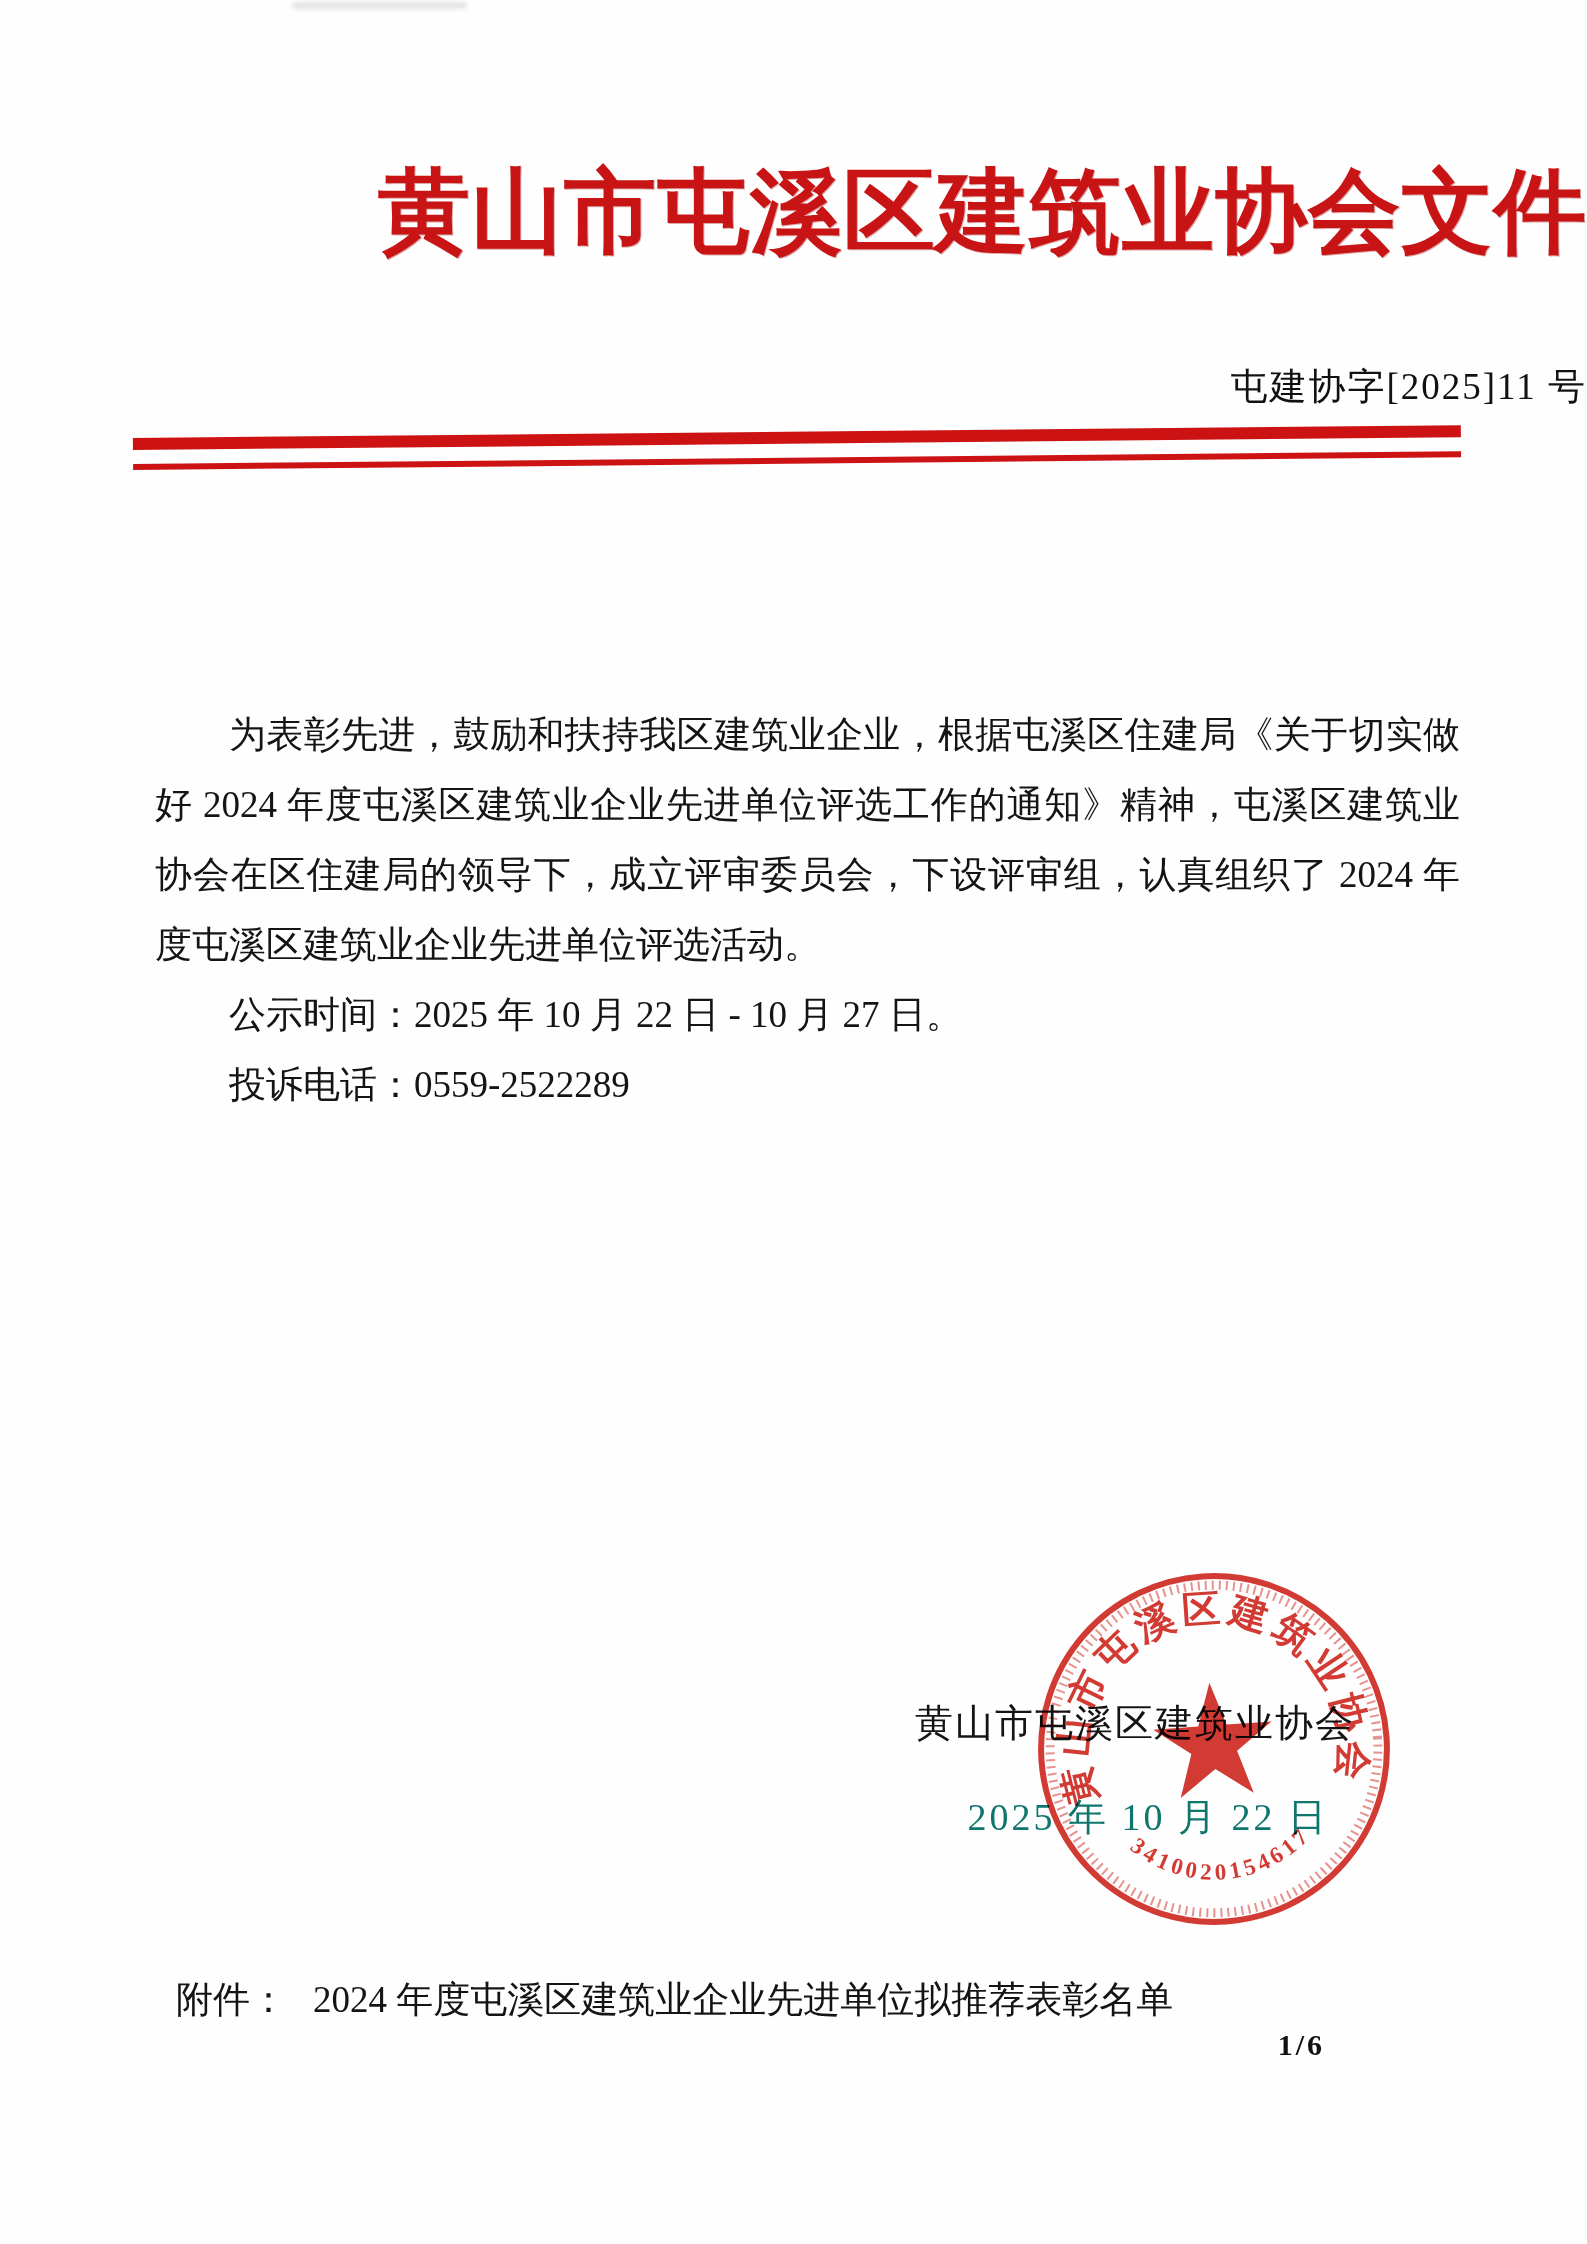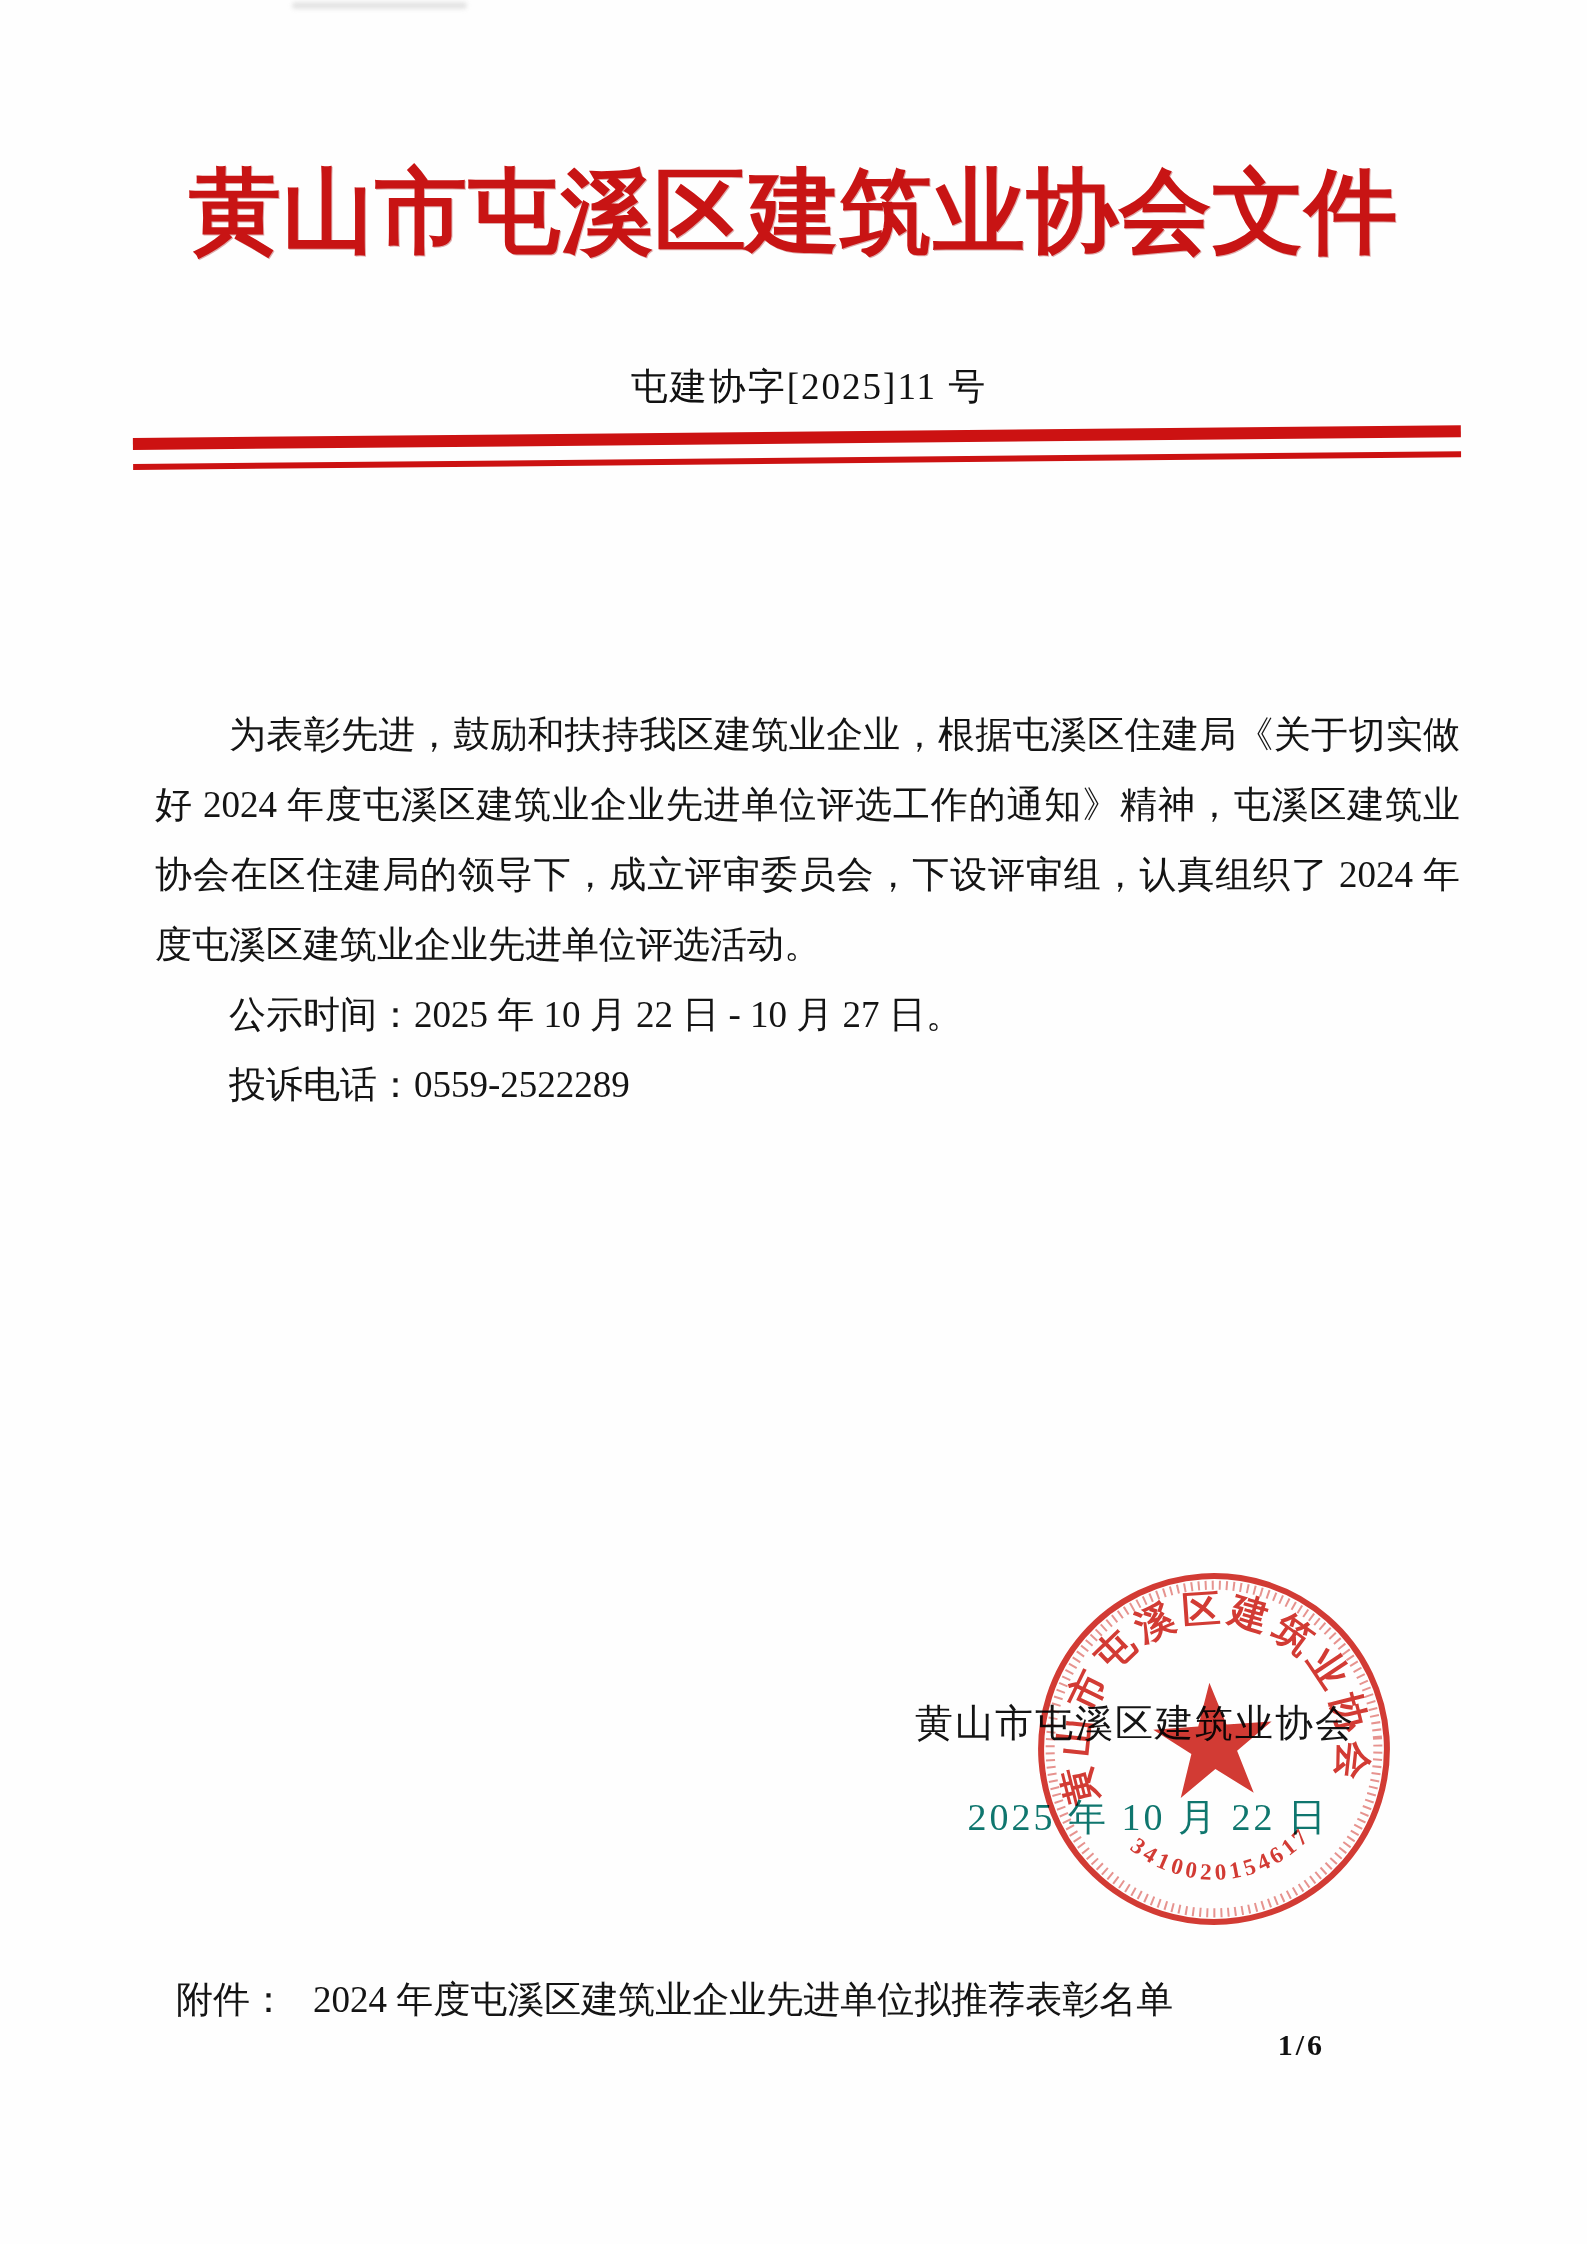--- a/index.html
+++ b/index.html
@@ -19,32 +19,32 @@
     top: 2px; left: 292px;
     width: 175px; height: 7px;
     background: #d9d9d9;
     filter: blur(2px);
     opacity: 0.7;
     border-radius: 4px;
   }
   .org-title {
     position: absolute;
     top: 150px; left: 0; right: 0;
-    text-align: center;
+    text-align: right;
     font-size: 92px;
     font-weight: bold;
     letter-spacing: 1px;
     color: #c81414;
     text-shadow: 1px 1px 0 rgba(160,20,20,0.35);
     white-space: nowrap;
   }
   .doc-number {
     position: absolute;
     top: 362px; left: 0; right: 0;
-    text-align: center;
+    text-align: right;
     font-size: 37px;
     color: #111;
     letter-spacing: 2px;
     padding-left: 31px;
   }
   .rules {
     position: absolute;
     top: 438px; left: 133px;
     width: 1328px;
     transform: rotate(-0.55deg);

